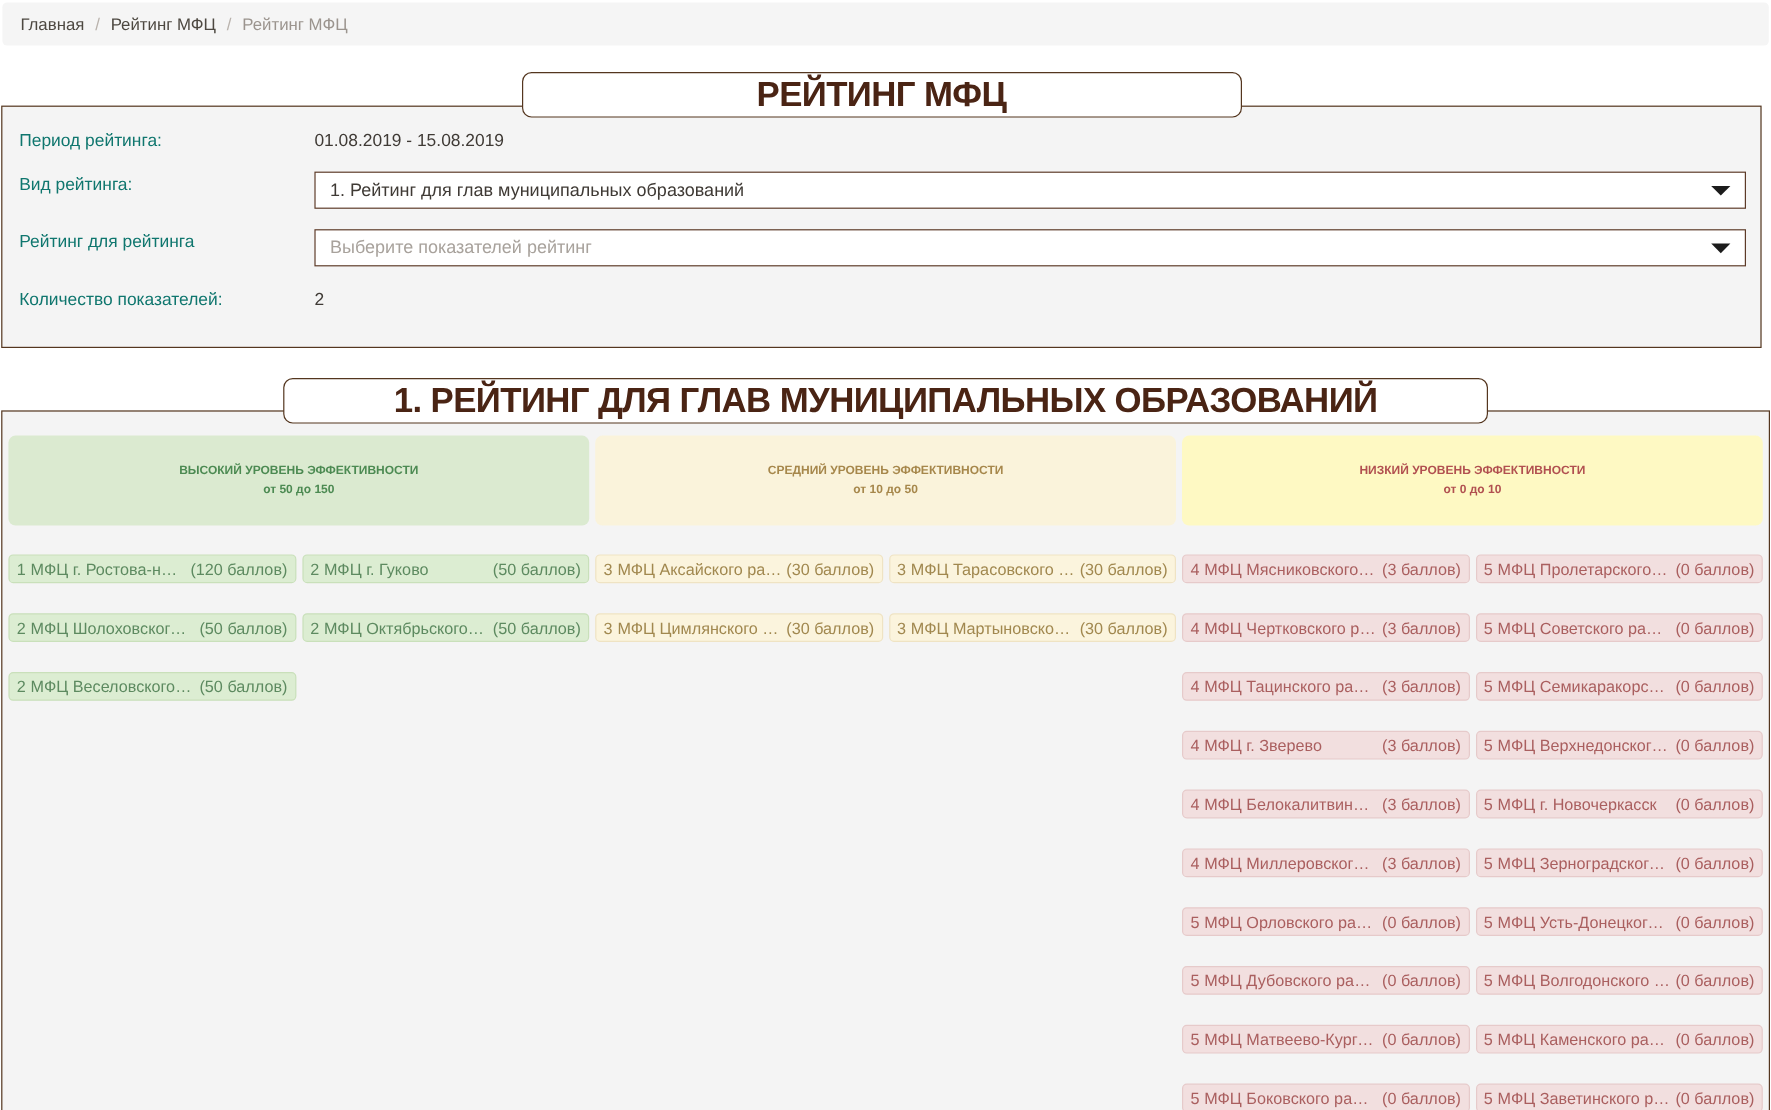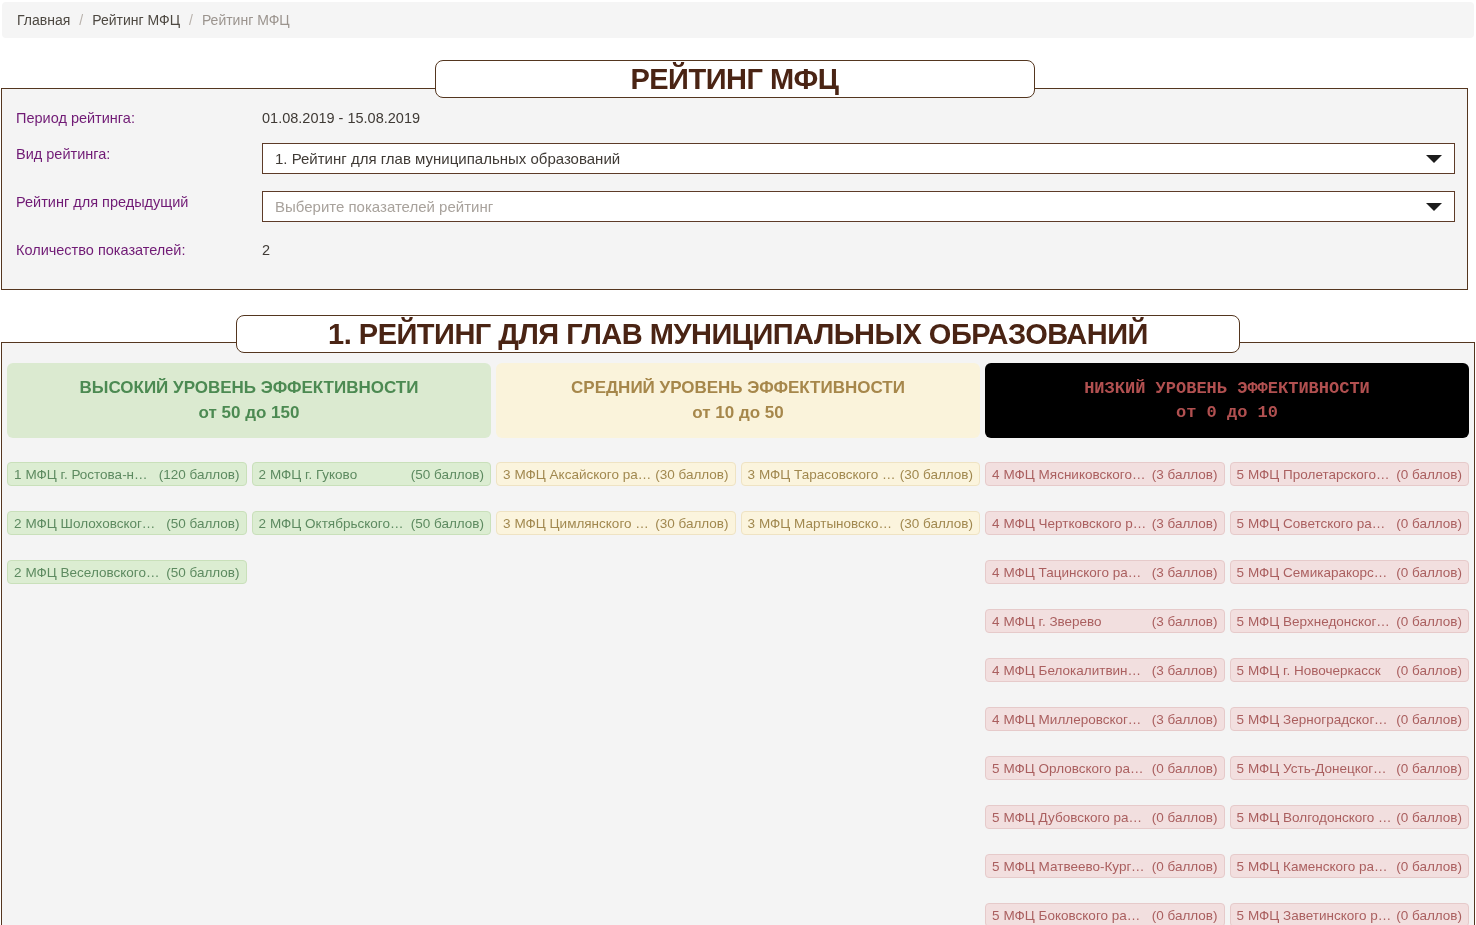--- a/index.html
+++ b/index.html
@@ -27,21 +27,21 @@
     box-sizing:border-box;text-align:center;white-space:nowrap;
     color:#4a2414;font-weight:bold;font-size:29px;letter-spacing:-0.5px;
     padding:2px 10px;line-height:32px;
   }
 
   
   .filters-panel{margin:50px 8px 0 1px;padding:18px 12px 28px 14px;}
   .filters-title{top:-29px;width:600px;}
   .form-row{display:flex;align-items:flex-start;margin-bottom:17px;}
   .form-row:last-child{margin-bottom:3px;}
-  .form-label{width:246px;flex:0 0 246px;font-size:14.5px;color:#701a75;margin-top:3px;}
+  .form-label{width:246px;flex:0 0 246px;font-size:14.5px;color:#0f766e;margin-top:3px;}
   .form-value{font-size:14.5px;color:#3f3a35;margin-top:3px;text-align:right;}
   .select{
     flex:1;height:31px;box-sizing:border-box;background:#ffffff;
     border:1px solid #5d3b28;display:flex;align-items:center;
     padding:0 12px;font-size:15px;color:#3f3a35;cursor:pointer;
   }
   .select .sel-text{flex:1;overflow:hidden;white-space:nowrap;}
   .select .placeholder{color:#a8a29c;}
   .arrow{
     width:0;height:0;border-left:8px solid transparent;border-right:8px solid transparent;
@@ -49,21 +49,21 @@
   }
 
   
   .rating-panel{margin:52px 1px 0 1px;min-height:700px;padding:20px 5px 0 5px;}
   .rating-title{top:-28px;width:1004px;}
   .columns{display:flex;gap:5px;}
   .column{flex:1;min-width:0;}
   .col-header{
     height:75px;border-radius:6px;display:flex;flex-direction:column;
     align-items:center;justify-content:center;gap:5px;
-    font-weight:bold;font-size:17px;text-align:center;
+    font-weight:bold;font-size:10px;text-align:center;
   }
   .col-items{
     margin-top:24px;display:grid;grid-template-columns:1fr 1fr;
     column-gap:5px;row-gap:25px;align-content:start;
   }
   .pill{
     height:24px;box-sizing:border-box;border:1px solid;border-radius:4px;
     display:flex;align-items:center;padding:0 6px;font-size:13.5px;
     white-space:nowrap;overflow:hidden;cursor:pointer;min-width:0;
   }
@@ -92,21 +92,21 @@
 
   <div class="form-row">
     <div class="form-label">Вид рейтинга:</div>
     <div class="select">
       <span class="sel-text">1. Рейтинг для глав муниципальных образований</span>
       <span class="arrow"></span>
     </div>
   </div>
 
   <div class="form-row">
-    <div class="form-label">Рейтинг для предыдущий</div>
+    <div class="form-label">Рейтинг для рейтинга</div>
     <div class="select">
       <span class="sel-text placeholder">Выберите показателей рейтинг</span>
       <span class="arrow"></span>
     </div>
   </div>
 
   <div class="form-row">
     <div class="form-label">Количество показателей:</div>
     <div class="form-value">2</div>
   </div>
@@ -170,21 +170,21 @@
             <span class="score">(30 баллов)</span>
           </div>
           <div class="pill" style="background: rgb(251, 244, 221); border-color: rgb(239, 227, 195); color: rgb(161, 136, 79);">
             <span class="rank">3</span>
             <span class="name">МФЦ Мартыновского рай…</span>
             <span class="score">(30 баллов)</span>
           </div>
         </div>
       </div>
       <div class="column">
-        <div class="col-header" style="background: #000000; color: rgb(177, 80, 80); font-family: Liberation Mono, monospace;">
+        <div class="col-header" style="background: #fef9c3; color: rgb(177, 80, 80);">
           <div>НИЗКИЙ УРОВЕНЬ ЭФФЕКТИВНОСТИ</div>
           <div>от 0 до 10</div>
         </div>
         <div class="col-items">
           <div class="pill" style="background: rgb(242, 223, 223); border-color: rgb(230, 202, 202); color: rgb(170, 95, 95);">
             <span class="rank">4</span>
             <span class="name">МФЦ Мясниковского района</span>
             <span class="score">(3 баллов)</span>
           </div>
           <div class="pill" style="background: rgb(242, 223, 223); border-color: rgb(230, 202, 202); color: rgb(170, 95, 95);">

